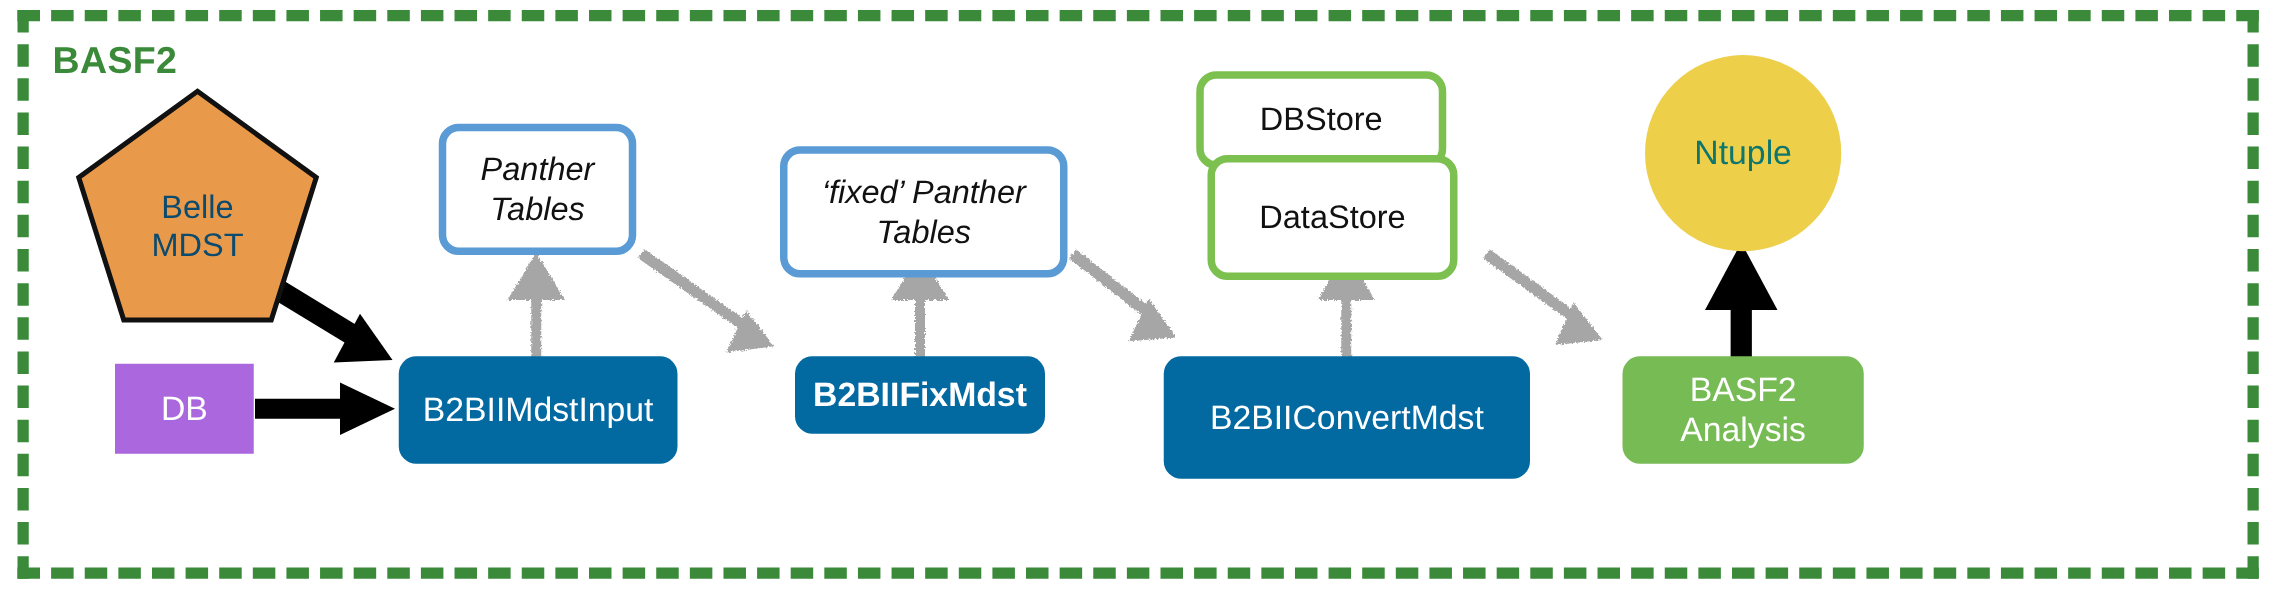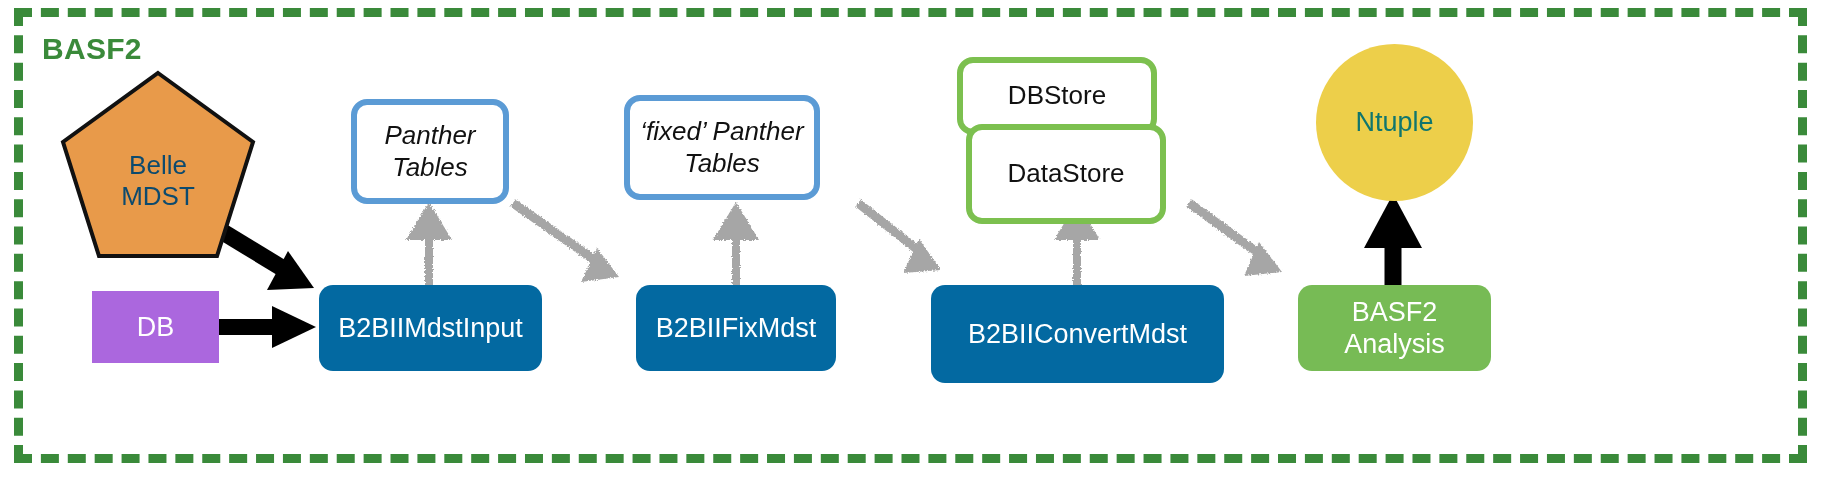--- a/index.html
+++ b/index.html
@@ -213,46 +213,46 @@
     </svg>
     <div class="pentagon-label node-label">Belle
 MDST</div>
   </div>
 
   <div class="outline-box outline-blue z-mid" style="left:351px; top:99px; width:158px; height:105px;">
     <div class="node-label">Panther
 Tables</div>
   </div>
 
-  <div class="outline-box outline-blue z-mid" style="left:624px; top:95px; width:196px; height:105px;">
+  <div class="outline-box outline-blue z-mid" style="left:624px; top:117px; width:230px; height:105px;">
     <div class="node-label">‘fixed’ Panther
 Tables</div>
   </div>
 
   <div class="outline-box outline-green z-mid" style="left:957px; top:57px; width:200px; height:78px;">
     <div class="node-label">DBStore</div>
   </div>
 
   <div class="outline-box outline-green z-fore" style="left:966px; top:124px; width:200px; height:100px;">
     <div class="node-label">DataStore</div>
   </div>
 
   <div class="circle-node z-mid" style="left:1316px; top:44px; width:157px; height:157px;">
     <div class="node-label">Ntuple</div>
   </div>
 
-  <div class="db-box z-mid" style="left:92px; top:291px; width:127px; height:72px;">
+  <div class="db-box z-mid" style="left:92px; top:291px; width:111px; height:72px;">
     <div class="node-label">DB</div>
   </div>
 
   <div class="filled-box fill-blue z-mid" style="left:319px; top:285px; width:223px; height:86px;">
     <div class="node-label">B2BIIMdstInput</div>
   </div>
 
-  <div class="filled-box fill-blue z-mid" style="left:636px; top:285px; width:200px; height:86px;">
+  <div class="filled-box fill-blue z-mid" style="left:636px; top:285px; width:200px; height:62px;font-weight:bold;">
     <div class="node-label">B2BIIFixMdst</div>
   </div>
 
   <div class="filled-box fill-blue z-mid" style="left:931px; top:285px; width:293px; height:98px;">
     <div class="node-label">B2BIIConvertMdst</div>
   </div>
 
   <div class="filled-box fill-green z-mid" style="left:1298px; top:285px; width:193px; height:86px;">
     <div class="node-label">BASF2
 Analysis</div>

